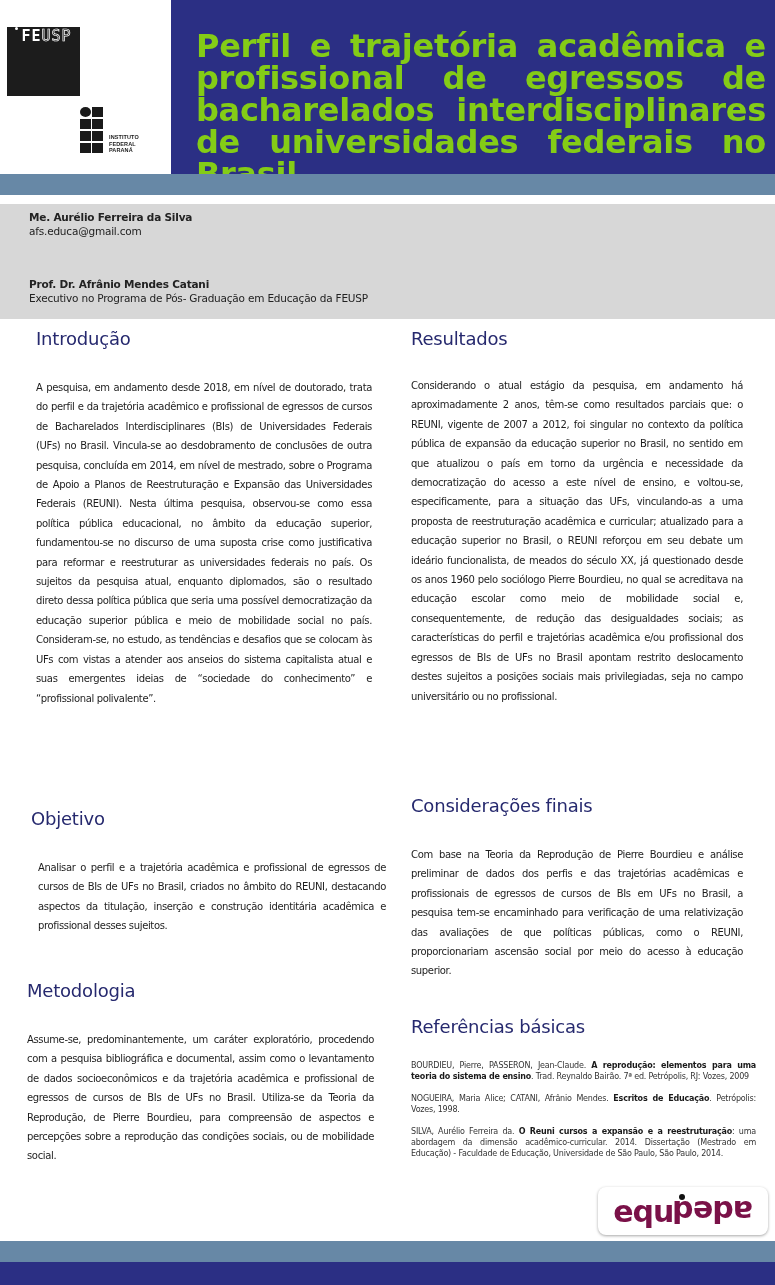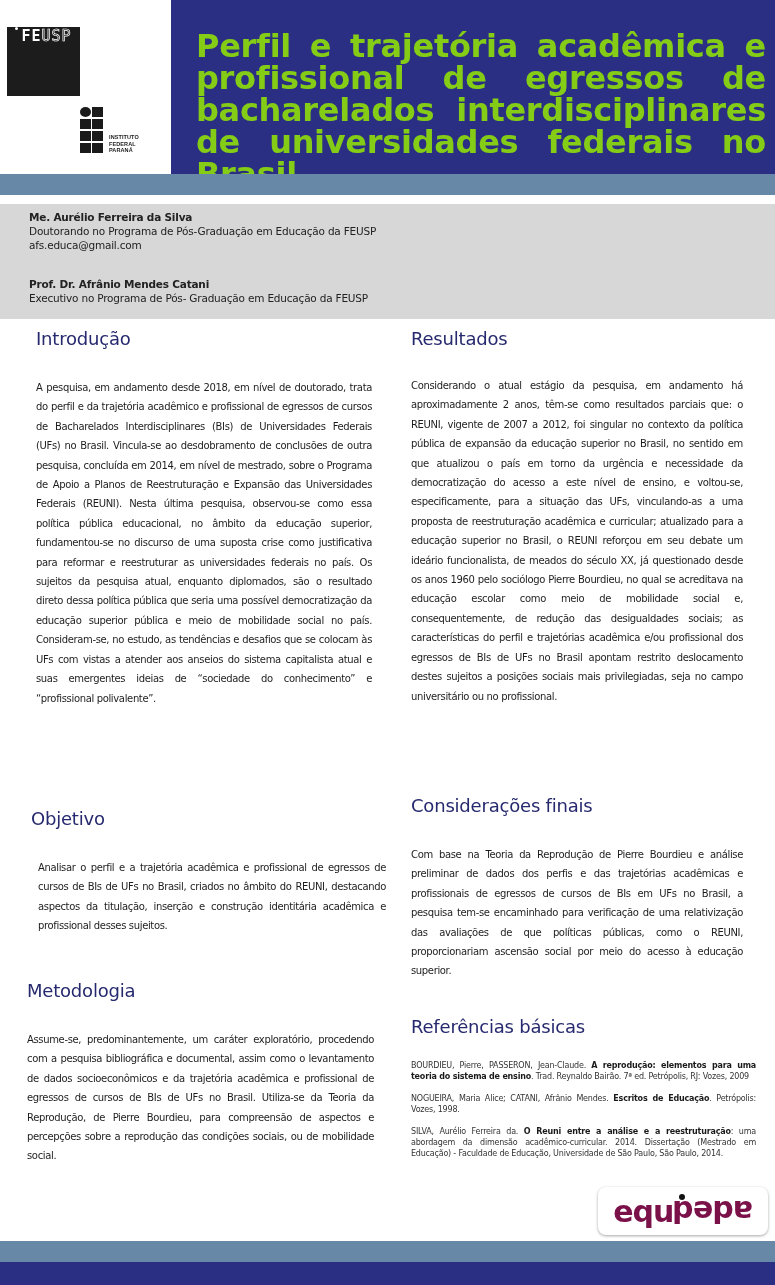--- a/index.html
+++ b/index.html
@@ -80,21 +80,20 @@
 
 <div class="title-bar">
   <h1 class="title-text">Perfil e trajetória acadêmica e profissional de egressos de bacharelados interdisciplinares de universidades federais no Brasil</h1>
 </div>
 
 <div class="band-top"></div>
 
 <div class="authors">
   <div class="blk" style="top:6px;">
     <div class="name">Me. Aurélio Ferreira da Silva</div>
-    <div>Doutorando no Programa de Pós-Graduação em Educação da FEUSP</div>
     <div>afs.educa@gmail.com</div>
   </div>
   <div class="blk" style="top:73px;">
     <div class="name">Prof. Dr. Afrânio Mendes Catani</div>
     <div>Executivo no Programa de Pós- Graduação em Educação da FEUSP</div>
   </div>
 </div>
 
 <div class="col col-left">
   <h2 class="section-h" style="left:36px;top:18px;">Introdução</h2>
@@ -116,21 +115,21 @@
 
   <h2 class="section-h" style="left:21px;top:706px;">Referências básicas</h2>
   <div class="refs" style="top:750px;">
     <div class="ref">
       <span>BOURDIEU, Pierre, PASSERON, Jean-Claude. </span><b>A reprodução: elementos para uma teoria do sistema de ensino</b><span>. Trad. Reynaldo Bairão. 7ª ed. Petrópolis, RJ: Vozes, 2009</span>
     </div>
     <div class="ref">
       <span>NOGUEIRA, Maria Alice; CATANI, Afrânio Mendes. </span><b>Escritos de Educação</b><span>. Petrópolis: Vozes, 1998.</span>
     </div>
     <div class="ref">
-      <span>SILVA, Aurélio Ferreira da. </span><b>O Reuni entre a análise e a reestruturação</b><span>: uma abordagem da dimensão acadêmico-curricular. 2014. Dissertação (Mestrado em Educação) - Faculdade de Educação, Universidade de São Paulo, São Paulo, 2014.</span>
+      <span>SILVA, Aurélio Ferreira da. </span><b>O Reuni cursos a expansão e a reestruturação</b><span>: uma abordagem da dimensão acadêmico-curricular. 2014. Dissertação (Mestrado em Educação) - Faculdade de Educação, Universidade de São Paulo, São Paulo, 2014.</span>
     </div>
   </div>
 </div>
 
 <div class="equidade">
   <span class="dot"></span>
   <span class="w"><span>equ</span><span class="flip">d</span><span class="flip">ade</span></span>
 </div>
 
 <div class="band-bottom"></div>

